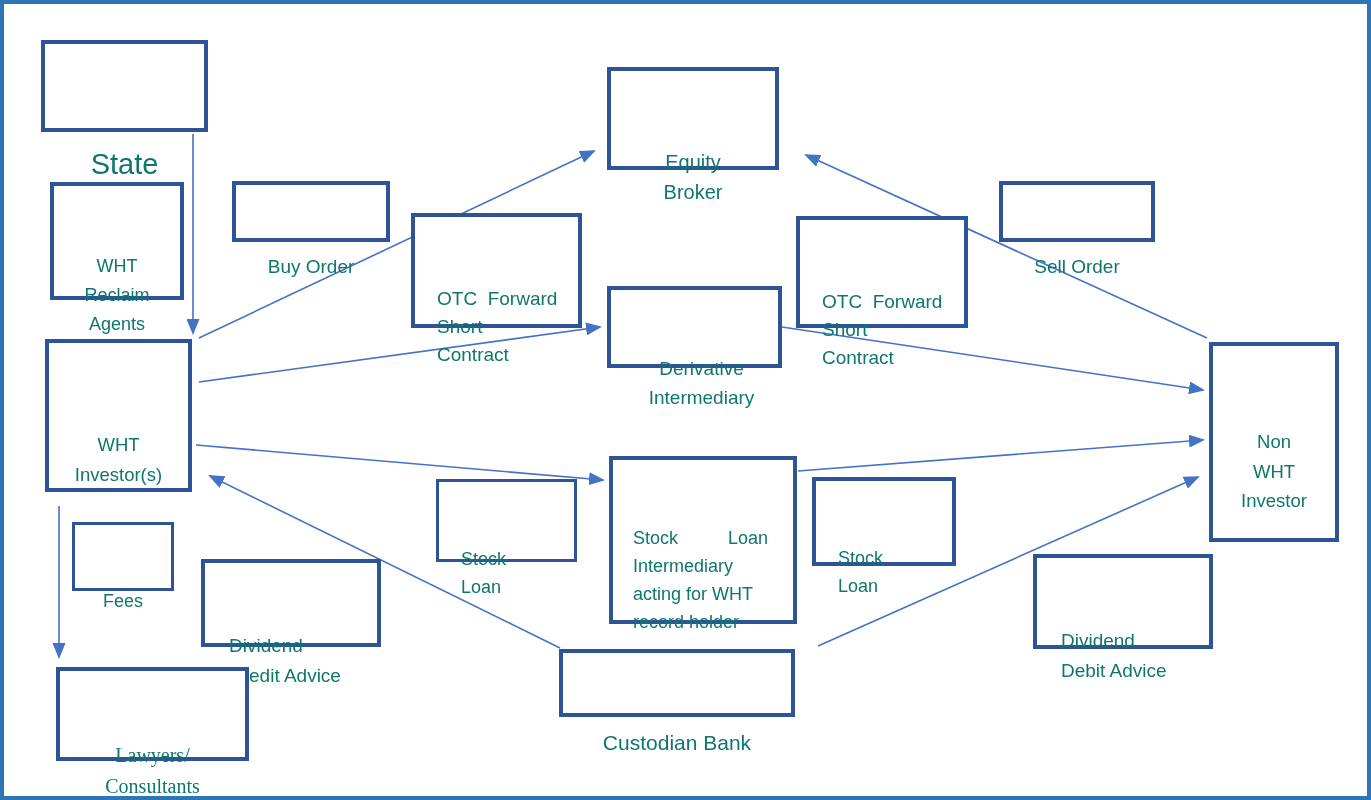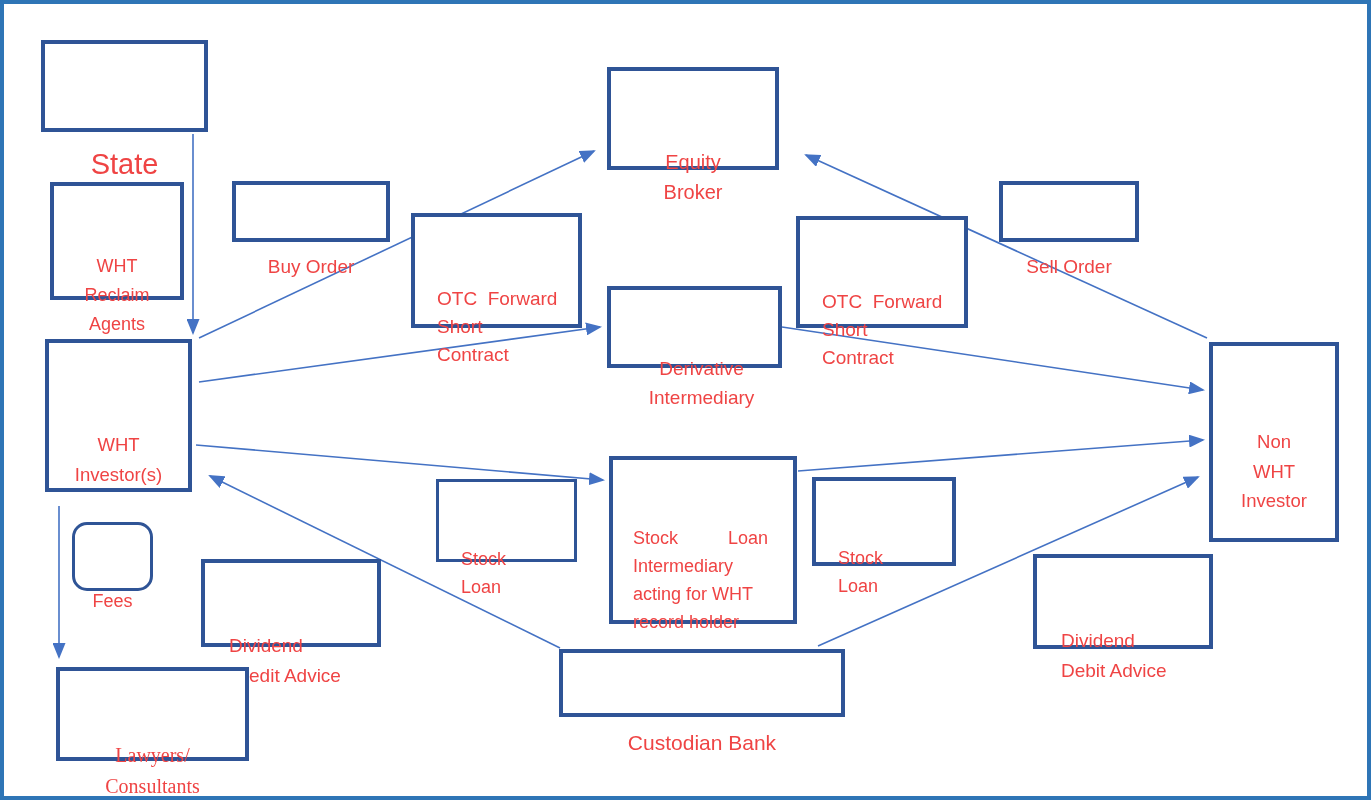--- a/index.html
+++ b/index.html
@@ -8,21 +8,21 @@
     background:#ffffff;
     border:4px solid #2e75b6;
     box-sizing:border-box;
     font-family:"Liberation Sans", sans-serif;
     overflow:hidden;
   }
   #wires{position:absolute;left:0;top:0;width:1371px;height:800px;z-index:1;}
   .node{
     position:absolute;z-index:2;background:#ffffff;
     border:4px solid #2f5496;box-sizing:border-box;
-    color:#ef4444;white-space:pre-wrap;line-height:1.5;
+    color:#0f766e;white-space:pre-wrap;line-height:1.5;
   }
   .node span{display:block;}
   .center{text-align:center;}
   .thin{border-width:3px;}
 </style>
 </head>
 <body>
 
 <div id="stage">
 
@@ -75,36 +75,36 @@
     <span>Derivative
 Intermediary</span>
   </div>
 
   <div class="node" style="left:792px;top:212px;width:172px;height:112px;font-size:19px;line-height:28px;padding:12px 6px 0 22px;">
     <span>OTC  Forward
 Short
 Contract</span>
   </div>
 
-  <div class="node center" style="left:995px;top:177px;width:140px;height:61px;font-size:19px;padding-top:11px;">
+  <div class="node center" style="left:995px;top:177px;width:156px;height:61px;font-size:19px;padding-top:11px;">
     <span>Sell Order</span>
   </div>
 
   <div class="node center" style="left:1205px;top:338px;width:130px;height:200px;font-size:18.5px;line-height:29.5px;padding-top:22px;">
     <span>Non
 WHT
 Investor</span>
   </div>
 
   <div class="node center" style="left:41px;top:335px;width:147px;height:153px;font-size:18.5px;line-height:29.5px;padding-top:28px;">
     <span>WHT
 Investor(s)</span>
   </div>
 
-  <div class="node center thin" style="left:68px;top:518px;width:81px;height:69px;font-size:18px;padding-top:9px;border-radius:15px;">
+  <div class="node center thin" style="left:68px;top:518px;width:102px;height:69px;font-size:18px;padding-top:9px;">
     <span>Fees</span>
   </div>
 
   <div class="node" style="left:197px;top:555px;width:180px;height:88px;font-size:19px;line-height:30px;padding:8px 4px 0 24px;">
     <span>Dividend
 Credit Advice</span>
   </div>
 
   <div class="node thin" style="left:432px;top:475px;width:141px;height:83px;font-size:18px;line-height:28px;padding:7px 4px 0 22px;">
     <span>Stock
@@ -116,21 +116,21 @@
 Intermediary
 acting for WHT
 record holder</span>
   </div>
 
   <div class="node" style="left:808px;top:473px;width:144px;height:89px;font-size:18px;line-height:28px;padding:7px 4px 0 22px;">
     <span>Stock
 Loan</span>
   </div>
 
-  <div class="node center" style="left:555px;top:645px;width:286px;height:68px;font-size:21px;padding-top:11px;">
+  <div class="node center" style="left:555px;top:645px;width:236px;height:68px;font-size:21px;padding-top:11px;">
     <span>Custodian Bank</span>
   </div>
 
   <div class="node" style="left:1029px;top:550px;width:180px;height:95px;font-size:19px;line-height:30px;padding:8px 4px 0 24px;">
     <span>Dividend
 Debit Advice</span>
   </div>
 
   <div class="node center" style="left:52px;top:663px;width:193px;height:94px;font-size:20px;line-height:31px;padding-top:7px;font-family:Liberation Serif, serif;">
     <span>Lawyers/

